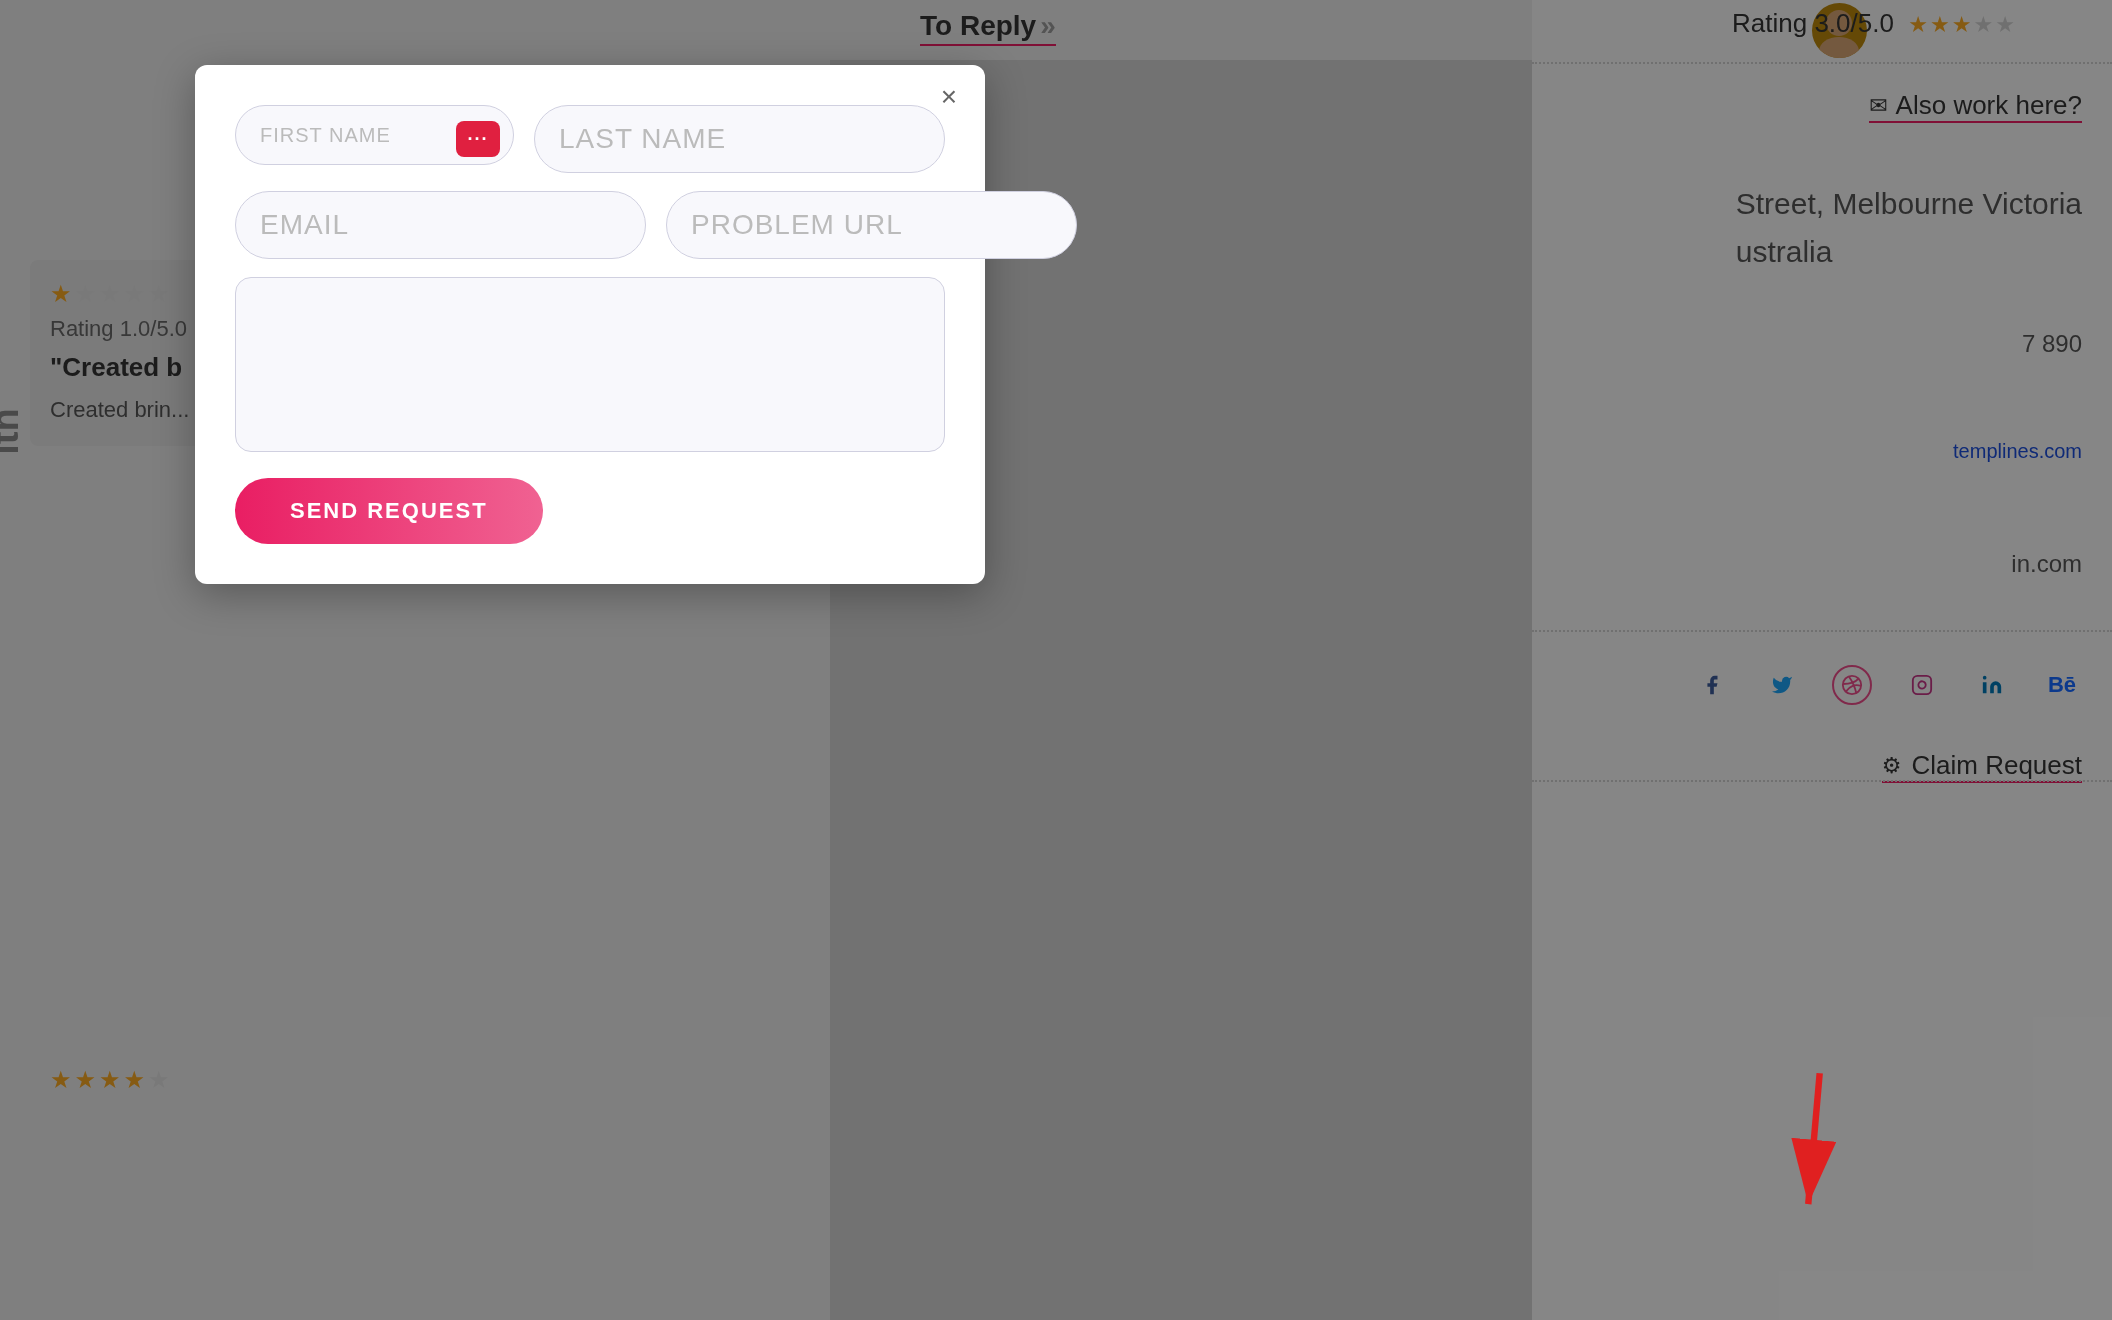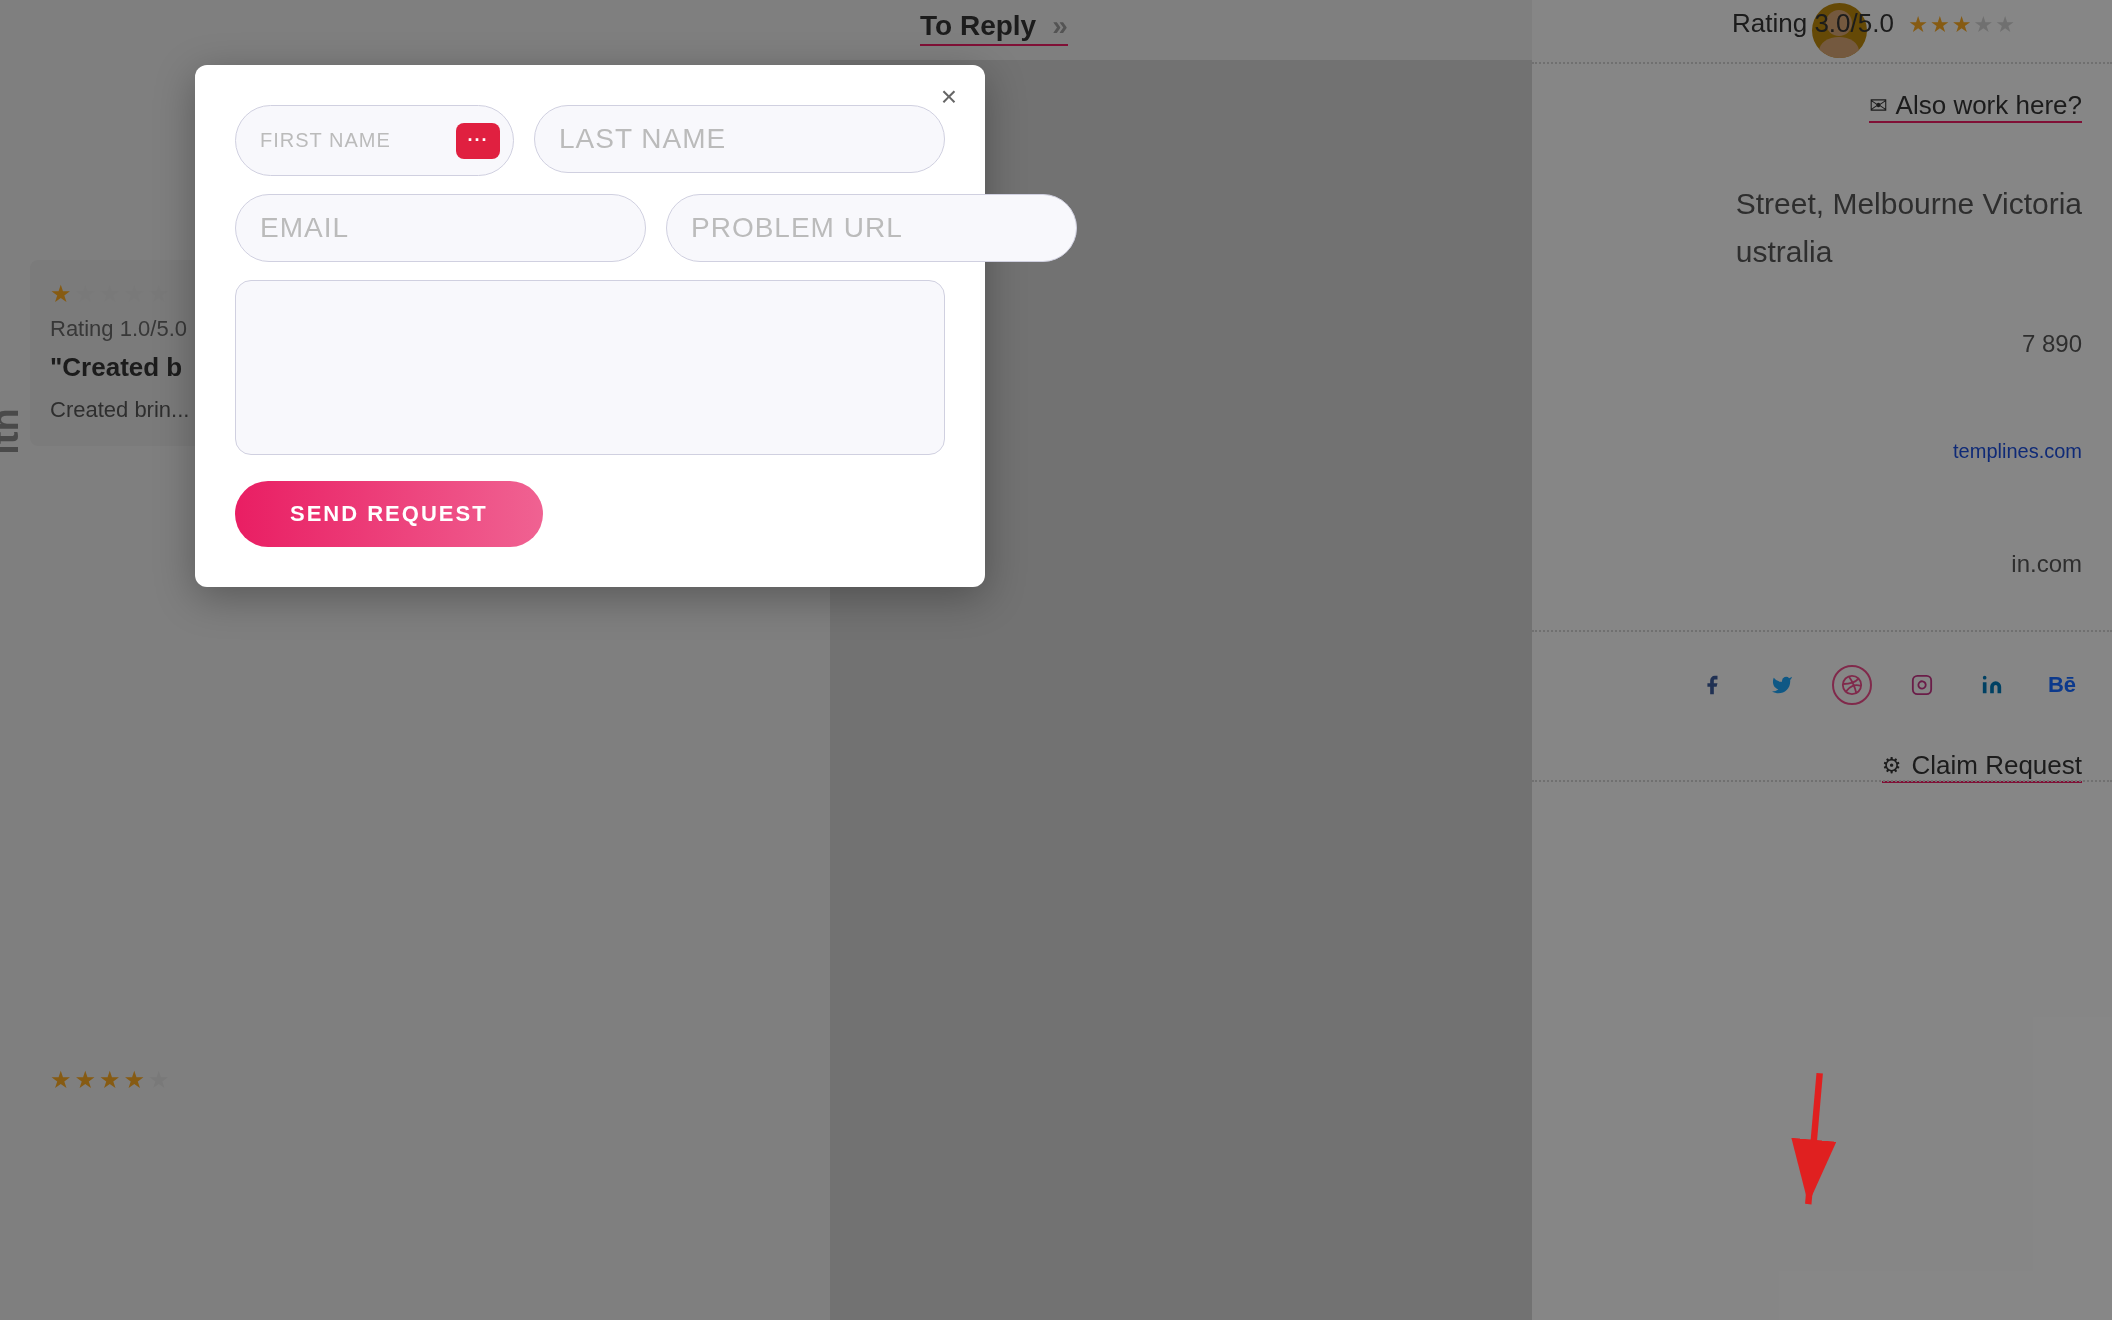--- a/index.html
+++ b/index.html
@@ -32,21 +32,21 @@
 
     .to-reply-link {
       position: absolute;
       top: 10px;
       left: 920px;
       font-size: 28px;
       font-weight: 600;
       color: #333;
       display: flex;
       align-items: flex-end;
-      gap: 16px;
+      gap: 4px;
       border-bottom: 2px solid #e91e63;
       padding-bottom: 2px;
     }
 
     
     .right-sidebar {
       position: absolute;
       top: 0; right: 0;
       width: 580px;
       height: 100%;
@@ -310,21 +310,21 @@
       letter-spacing: 1px;
     }
 
     .form-input-with-icon {
       position: relative;
       flex: 1;
     }
 
     .form-input-with-icon input {
       width: 100%;
-      height: 71px;
+      height: 60px;
       border: 1.5px solid #d0d0e0;
       border-radius: 40px;
       background: #f8f8fc;
       padding: 0 24px;
       font-size: 20px;
       color: #aaa;
       letter-spacing: 1px;
       text-transform: uppercase;
       outline: none;
       font-family: inherit;

